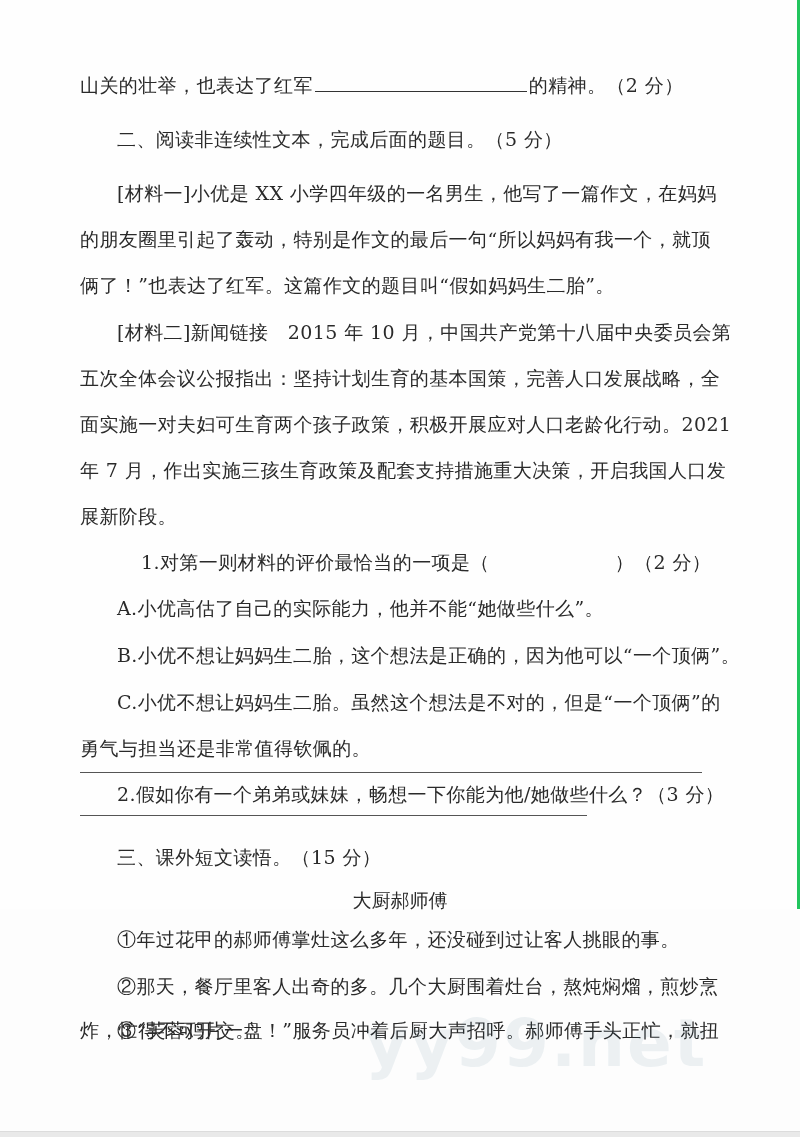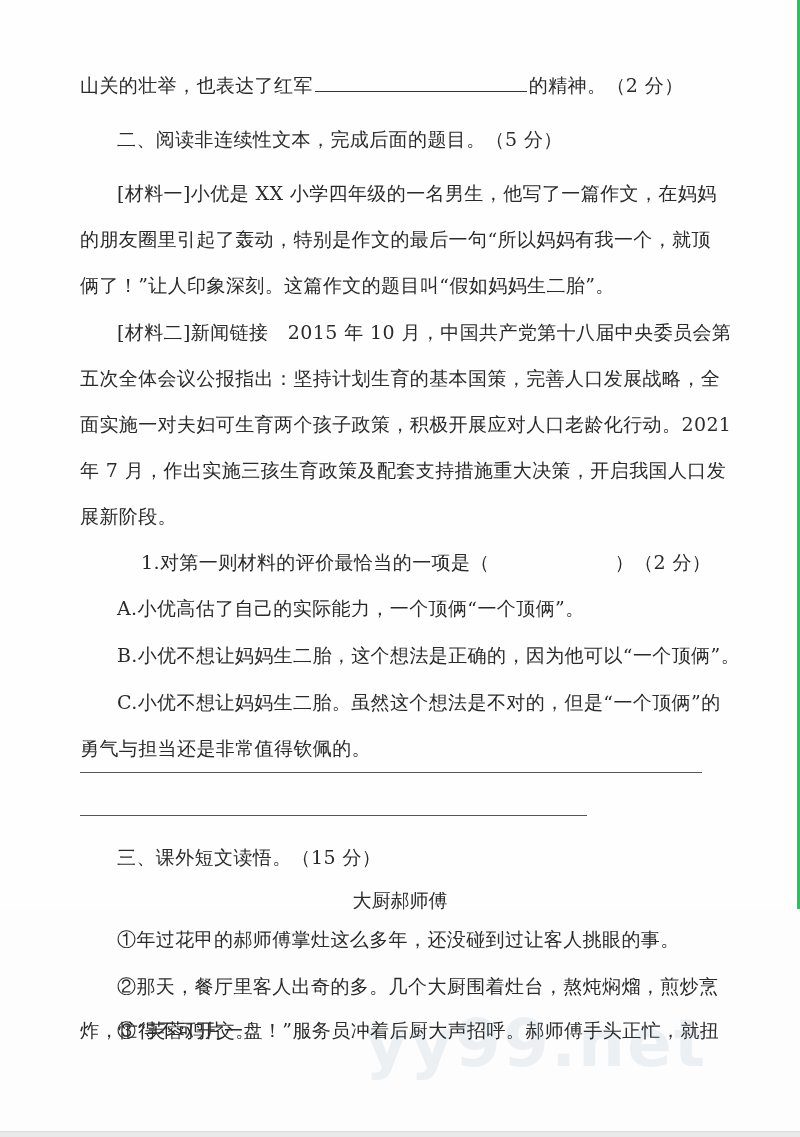--- a/index.html
+++ b/index.html
@@ -43,35 +43,36 @@
 
 <div class="page">
 
   <div class="line" style="top:73px;">
     <span>山关的壮举，也表达了红军</span><span class="blank-inline"></span><span>的精神。（2 分）</span>
   </div>
 
   <div class="line indent" style="top:127px;">二、阅读非连续性文本，完成后面的题目。（5 分）</div>
   <div class="line indent" style="top:181px;">[材料一]小优是 XX 小学四年级的一名男生，他写了一篇作文，在妈妈</div>
   <div class="line" style="top:227px;">的朋友圈里引起了轰动，特别是作文的最后一句“所以妈妈有我一个，就顶</div>
-  <div class="line" style="top:273px;">俩了！”让人印象深刻。这篇作文的题目叫“假如妈妈生二胎”。</div>
+  <div class="line" style="top:273px;">俩了！”也表达了红军。这篇作文的题目叫“假如妈妈生二胎”。</div>
   <div class="line indent" style="top:320px;">[材料二]新闻链接　2015 年 10 月，中国共产党第十八届中央委员会第</div>
   <div class="line" style="top:366px;">五次全体会议公报指出：坚持计划生育的基本国策，完善人口发展战略，全</div>
   <div class="line" style="top:412px;">面实施一对夫妇可生育两个孩子政策，积极开展应对人口老龄化行动。2021</div>
   <div class="line" style="top:458px;">年 7 月，作出实施三孩生育政策及配套支持措施重大决策，开启我国人口发</div>
   <div class="line" style="top:504px;">展新阶段。</div>
 
   <div class="line indent" style="top:550px;margin-left:24px;">
     <span>1.对第一则材料的评价最恰当的一项是（</span><span class="paren-gap"></span><span>）（2 分）</span>
   </div>
-  <div class="line indent" style="top:596px;">A.小优高估了自己的实际能力，一个顶俩“一个顶俩”。</div>
+  <div class="line indent" style="top:596px;">A.小优高估了自己的实际能力，他并不能“她做些什么”。</div>
   <div class="line indent" style="top:643px;">B.小优不想让妈妈生二胎，这个想法是正确的，因为他可以“一个顶俩”。</div>
   <div class="line indent" style="top:690px;">C.小优不想让妈妈生二胎。虽然这个想法是不对的，但是“一个顶俩”的</div>
   <div class="line" style="top:736px;">勇气与担当还是非常值得钦佩的。</div>
 
+  <div class="line indent" style="top:782px;">2.假如你有一个弟弟或妹妹，畅想一下你能为他/她做些什么？（3 分）</div>
   <div class="answer-line" style="top:773px; width:0;"></div>
   <div class="answer-line" style="top:821px; width:0;"></div>
 
   <div class="answer-line" style="top:768px; width:0;"></div>
 
   <div class="answer-line" style="top:769px; width:0;"></div>
 
   <div class="answer-line" style="top:770px; width:0;"></div>
 
   <div class="answer-line" style="top:771px; width:0;"></div>

